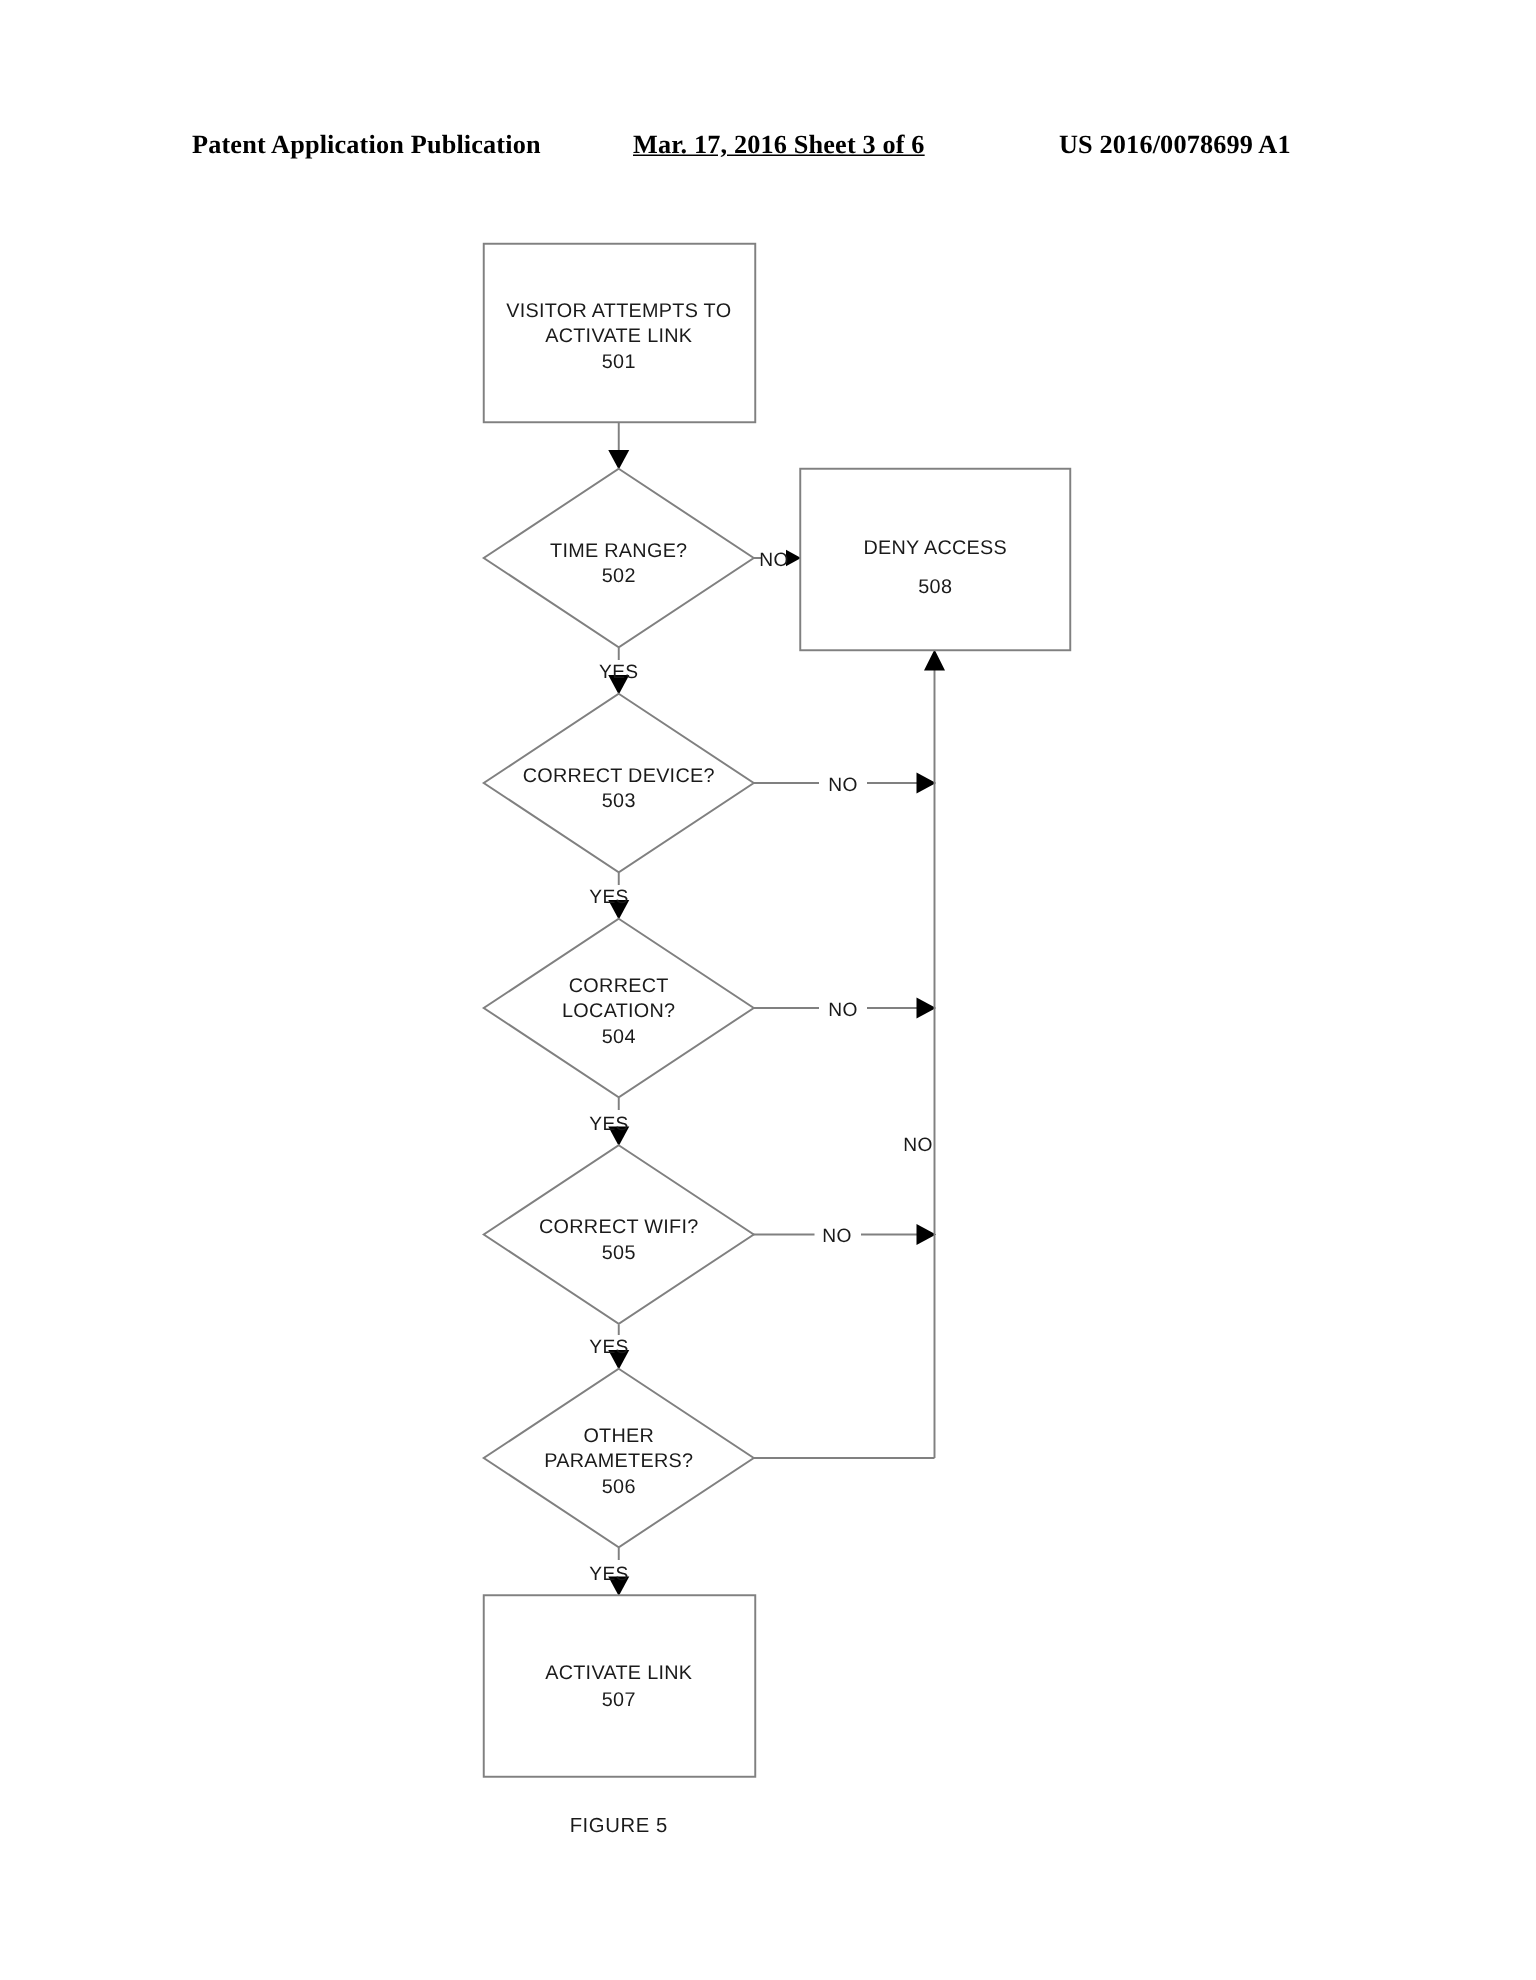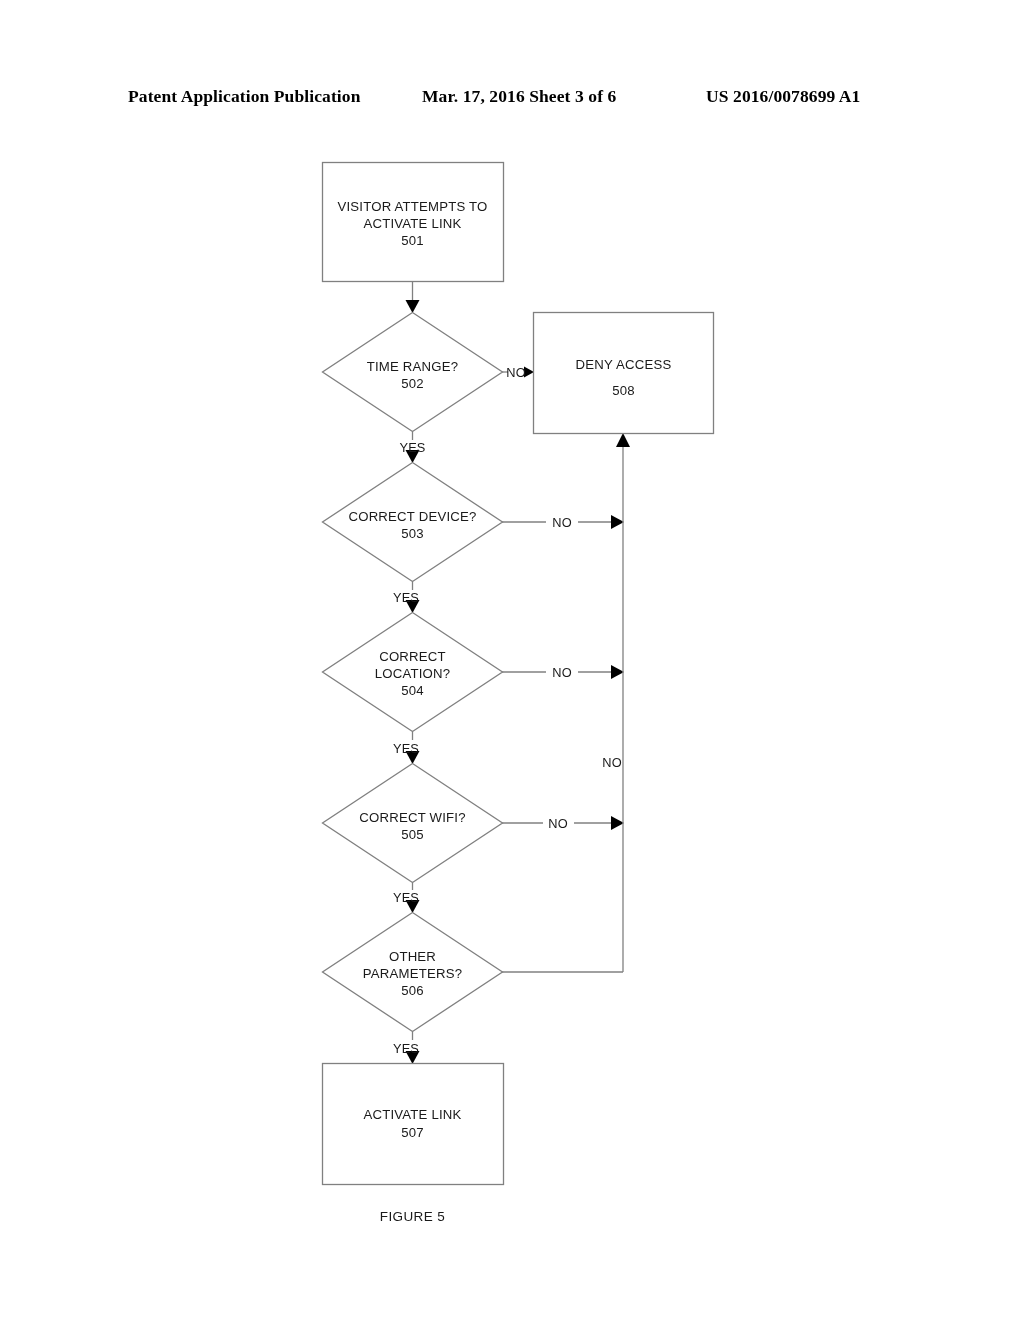--- a/index.html
+++ b/index.html
@@ -24,21 +24,21 @@
     left: 0;
     width: 882px;
     height: 28px;
     font-family: "Liberation Serif", serif;
     font-weight: bold;
     font-size: 17.5px;
     letter-spacing: 0.1px;
     white-space: nowrap;
   }
   #page-header .hdr-left   { position: absolute; left: 128px; top: 0; }
-  #page-header .hdr-mid    { position: absolute; left: 422px; top: 0; }
+  #page-header .hdr-mid    { position: absolute; left: 422px; top: 0; text-decoration: underline; }
   #page-header .hdr-right  { position: absolute; left: 706px; top: 0; font-family: Liberation Serif, serif; }
 
   
   #flowchart {
     position: absolute;
     left: 0;
     top: 0;
     width: 1024px;
     height: 1320px;
   }

